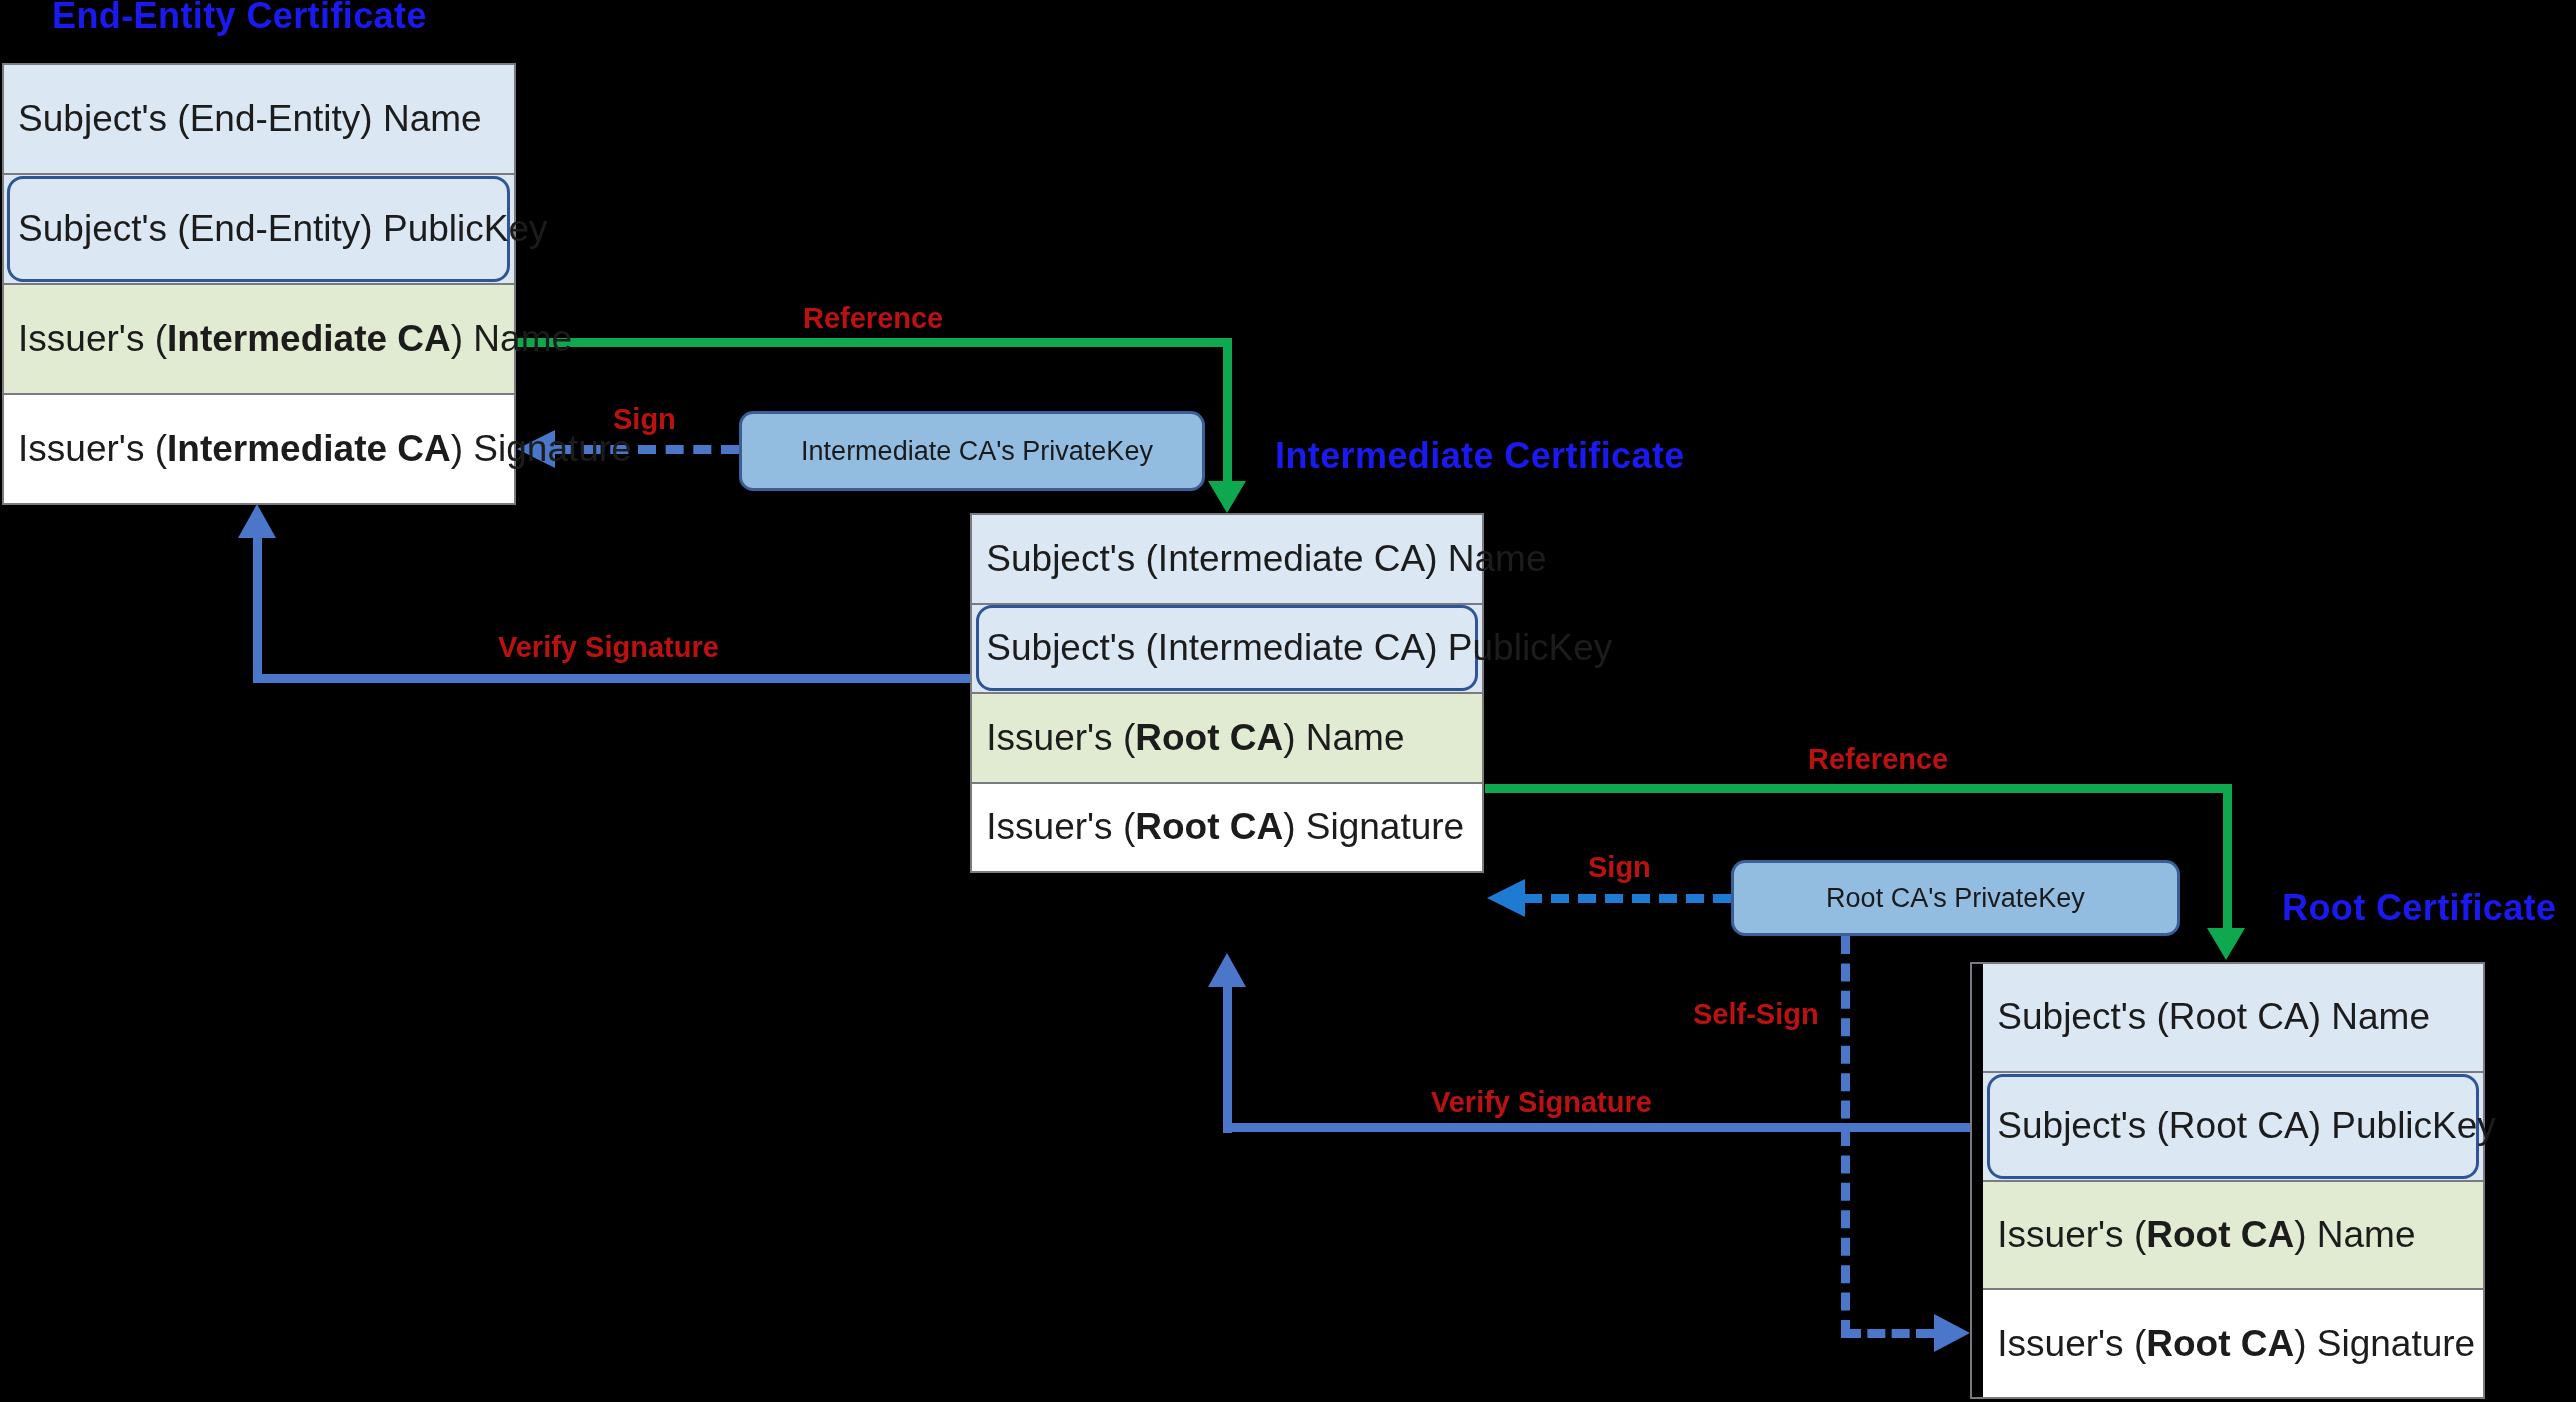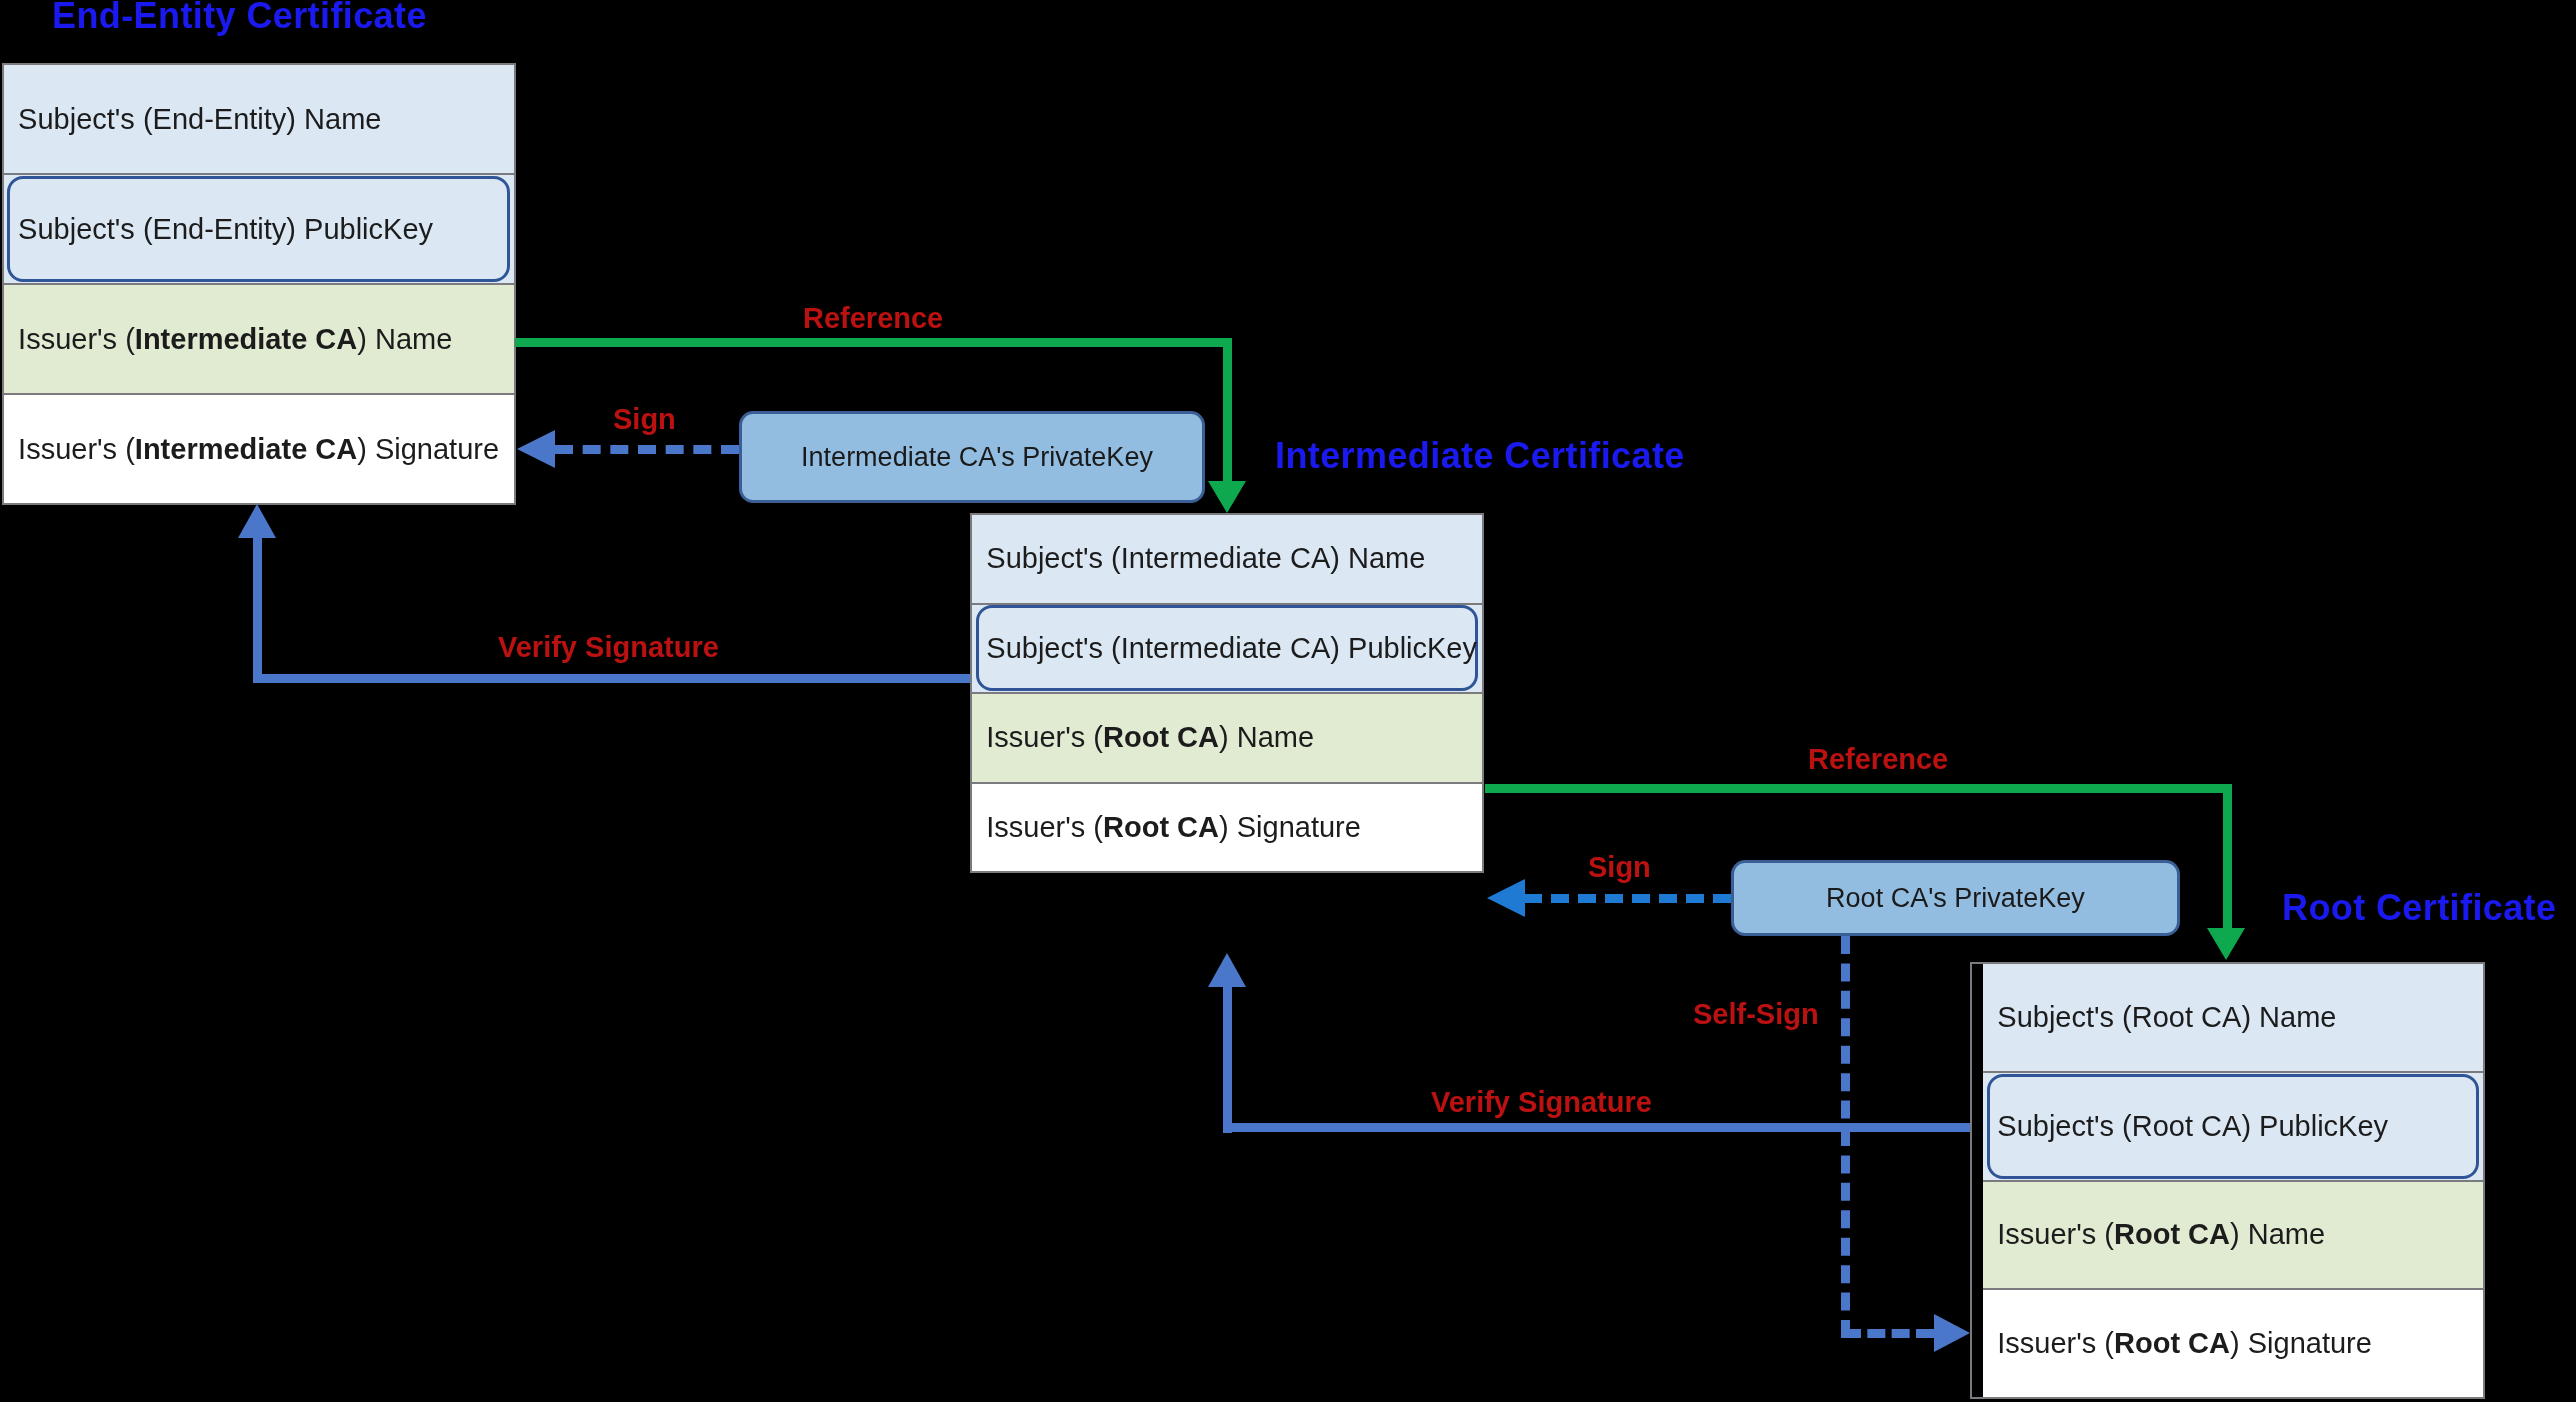--- a/index.html
+++ b/index.html
@@ -26,21 +26,21 @@
     position:absolute;font-weight:bold;font-size:36px;color:var(--title-blue);
     white-space:nowrap;letter-spacing:0.4px;
   }
   .cert{
     position:absolute;display:flex;flex-direction:column;
     border:2.7px solid var(--gray);box-sizing:border-box;
   }
   .row{
     position:relative;flex:1;display:flex;align-items:center;
     padding-left:14.3px;border-bottom:2.7px solid var(--gray);
-    font-size:29px;color:#1c1c1c;white-space:nowrap;
+    font-size:37px;color:#1c1c1c;white-space:nowrap;
   }
   .row:last-child{border-bottom:none;}
   .bg-blue{background:var(--light-blue);}
   .bg-green{background:var(--light-green);}
   .bg-white{background:var(--row-white);text-align:center;}
   .pkframe{
     position:absolute;left:3.6px;right:3.6px;top:0.9px;bottom:0.9px;
     border:3.6px solid var(--pk-border);border-radius:16px;pointer-events:none;
   }
   .rowtext{position:relative;z-index:2;}
@@ -80,21 +80,21 @@
   .d3v{left:1841px;top:936px;width:0;height:402px;border-left:9.8px dashed var(--blue);}
   .d3h{left:1843px;top:1329px;width:91px;height:0;border-top:9.8px dashed var(--blue);}
   .d3a{left:1934px;top:1314px;width:0;height:0;border-top:19.7px solid transparent;border-bottom:19.7px solid transparent;border-left:36px solid var(--blue);}
   
   .t1{left:52px;top:-5.4px;}
   .t2{left:1275px;top:435px;}
   .t3{left:2267px;top:887px;margin-left:15px;}
   .c1{left:1.8px;top:63px;width:514px;height:442px;}
   .c2{left:970px;top:513px;width:514px;height:360px;}
   .c3{left:1970px;top:962px;width:515px;height:437px;padding-left:11px;}
-  .k1{left:739px;top:411px;width:466px;height:92px;padding-left:10px;}
+  .k1{left:739px;top:411px;width:466px;height:80px;padding-left:10px;}
   .k2{left:1731px;top:860px;width:449px;height:76px;}
   .lab-ref1{left:803px;top:302px;}
   .lab-sign1{left:613px;top:403px;}
   .lab-ver1{left:498px;top:631px;}
   .lab-ref2{left:1808px;top:743px;}
   .lab-sign2{left:1588px;top:851px;}
   .lab-self{left:1693px;top:998px;}
   .lab-ver2{left:1431px;top:1086px;}
 </style>
 </head>

